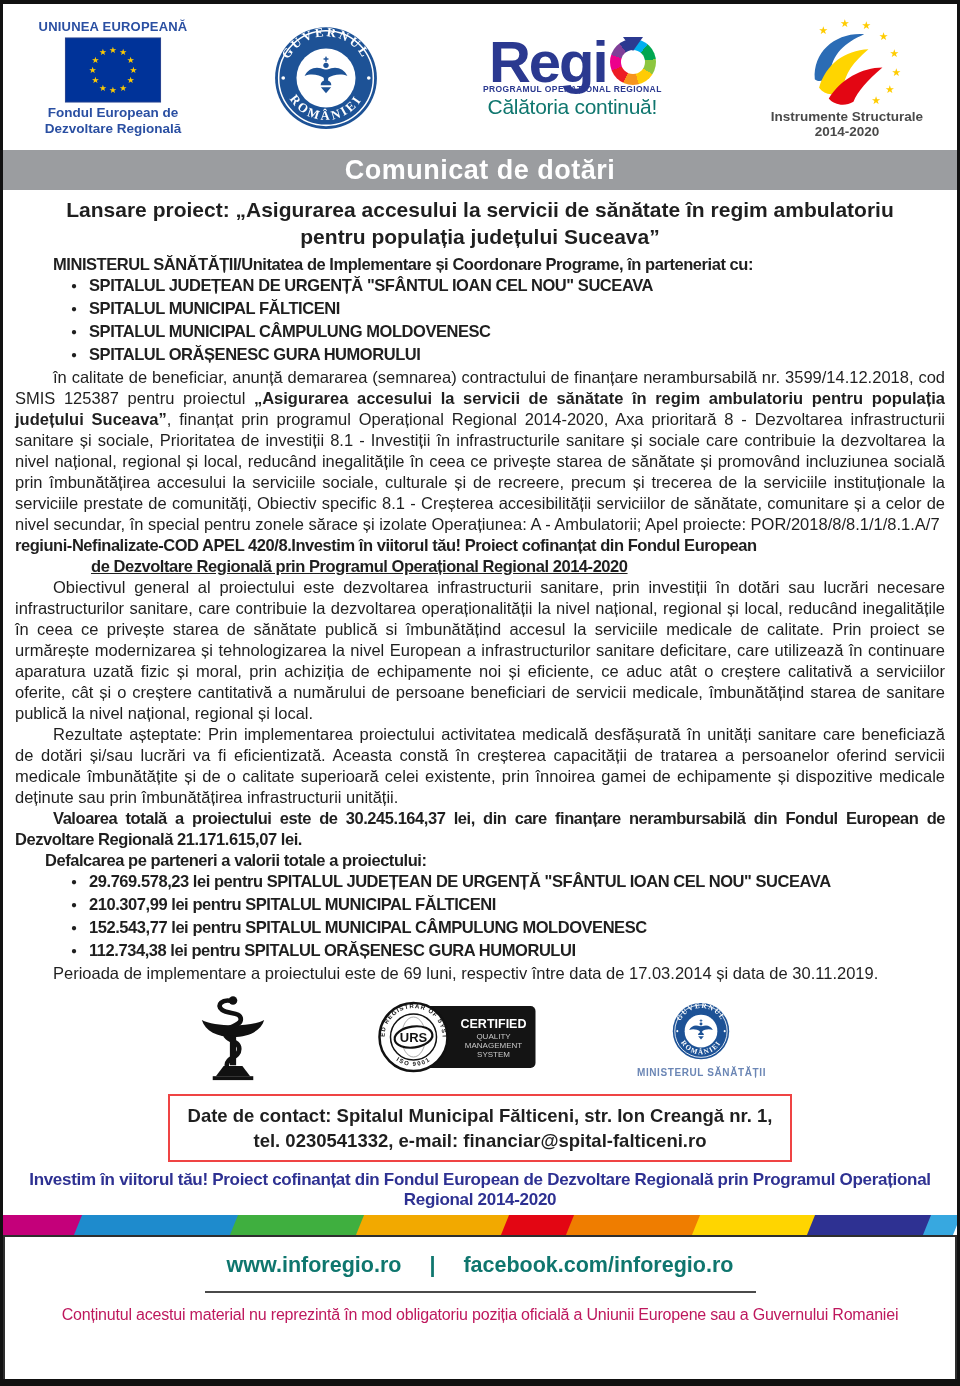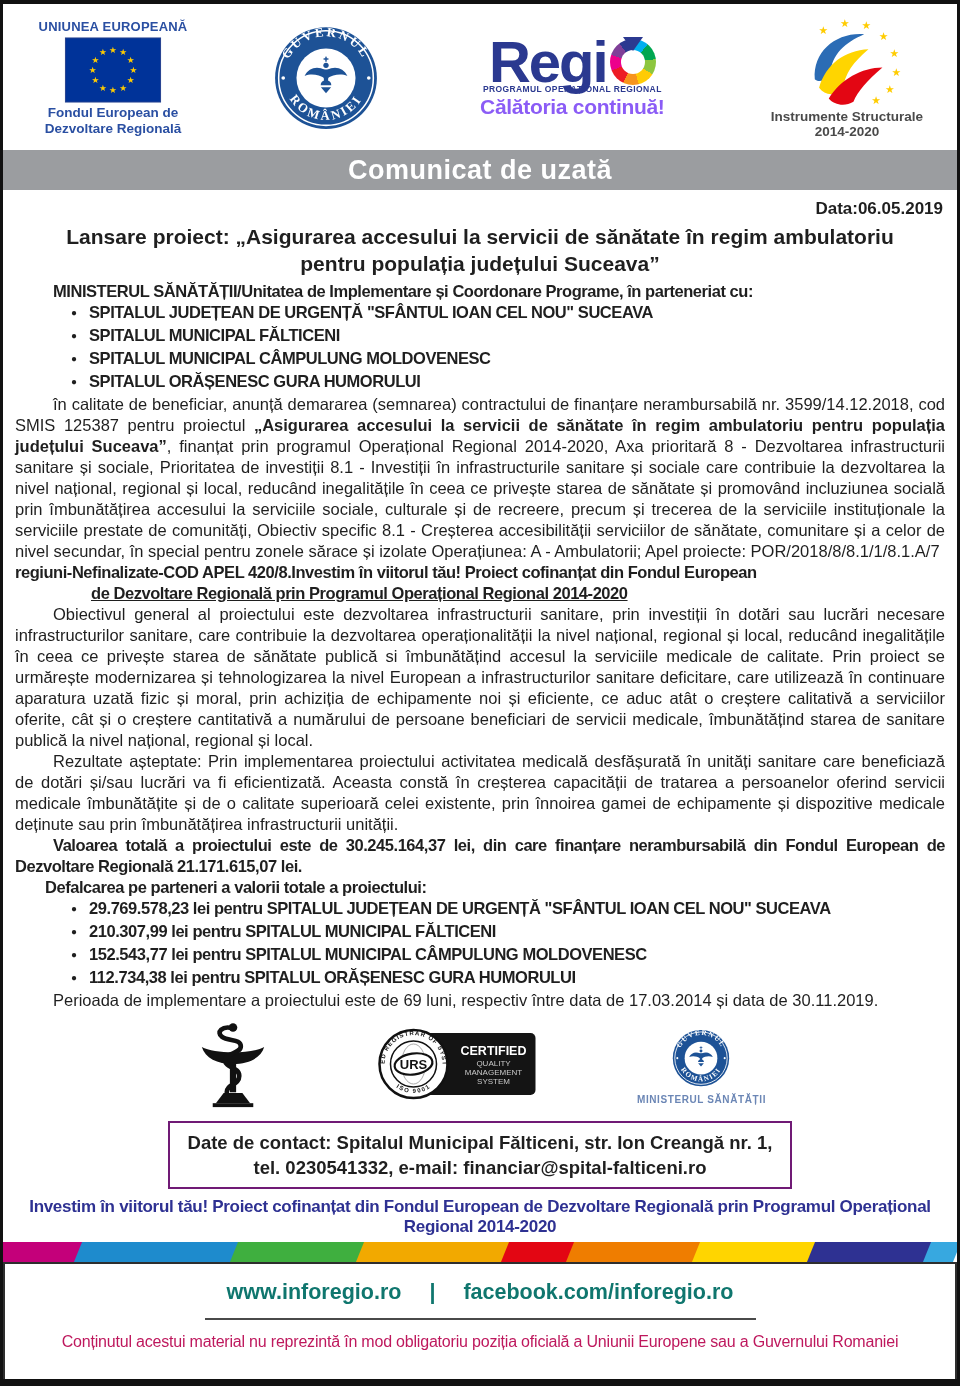--- a/index.html
+++ b/index.html
@@ -23,21 +23,21 @@
     display:flex;align-items:flex-end;justify-content:center;letter-spacing:-2px;}
   .wheel{position:relative;display:inline-block;width:46px;height:46px;border-radius:50%;
     margin:0 0 2px 3px;
     background:conic-gradient(#00aeef 0 11%,#00a651 11% 23%,#8dc63f 23% 34%,#ffcb05 34% 46%,
       #f7941d 46% 57%,#ed1c24 57% 69%,#ec008c 69% 80%,#7f3f98 80% 90%,#2b3990 90% 100%);}
   .wheel::after{content:"";position:absolute;inset:11px;background:#fff;border-radius:50%;}
   .notch{position:absolute;top:-2px;left:50%;transform:translateX(-50%);width:0;height:0;
     border-left:10px solid transparent;border-right:10px solid transparent;
     border-top:14px solid #2b3990;z-index:2;}
   .regio-sub{font-size:8.5px;font-weight:bold;color:#2b3990;letter-spacing:.4px;margin-top:-3px;}
-  .regio-tag{font-size:21px;font-weight:bold;color:#8b5cf6;margin-top:1px;letter-spacing:-.3px;}
+  .regio-tag{font-size:21px;font-weight:normal;color:#0f766e;margin-top:1px;letter-spacing:-.3px;}
   .is-block{width:172px;text-align:center;}
   .is-label{font-size:13.5px;font-weight:bold;color:#4a4a4a;line-height:15px;}
   
   .banner{height:40px;display:flex;align-items:center;justify-content:center;
     color:#fff;font-size:27px;font-weight:bold;letter-spacing:.5px;}
   
   .main{padding:4px 12px 0;font-size:16.5px;line-height:21px;}
   .date-line{text-align:right;font-weight:bold;font-size:17px;padding:4px 2px 2px;}
   .doc-title{font-size:21px;line-height:27px;font-weight:bold;text-align:center;margin:2px 18px 4px;}
   .para{margin:0;text-align:justify;}
@@ -46,21 +46,21 @@
   .bullet-item{padding-left:56px;display:flex;align-items:baseline;}
   .bullet-item .dot{font-size:10px;margin-right:12px;flex:0 0 auto;position:relative;top:-2px;}
   .bullet-item .bt{font-weight:700;letter-spacing:-.45px;}
   .tail1{margin:0;}
   .tail2{margin:0;padding-left:76px;text-decoration:underline;}
   
   .logos-row{display:flex;align-items:center;justify-content:center;gap:95px;padding:8px 0 4px;}
   .min-block{text-align:center;}
   .min-label{font-size:10px;font-weight:bold;color:#6b86b5;letter-spacing:.6px;margin-top:2px;}
   
-  .contact-box{width:624px;margin:6px auto 4px;border:2px solid #701a75;padding:7px 10px;
+  .contact-box{width:624px;margin:6px auto 4px;border:2px solid #ef4444;padding:7px 10px;
     text-align:center;font-weight:bold;font-size:18.5px;line-height:25px;}
   
   .investim{text-align:center;color:#2e3192;font-weight:bold;font-size:17px;
     letter-spacing:-.3px;padding:4px 4px 5px;}
   .rainbow{height:20px;display:flex;overflow:hidden;}
   .rainbow span{height:100%;transform:skewX(-22deg);margin-left:-6px;}
   .rainbow span:first-child{margin-left:-10px;}
   
   .footer-box{border:2px solid #2e2e2e;border-bottom:none;margin-top:0;flex:1;}
   .links-row{display:flex;align-items:center;justify-content:center;gap:28px;
@@ -152,24 +152,23 @@
         </g>
         <path d="M30,58 C28,32 50,14 76,16 C58,24 46,34 44,54 C39,60 33,61 30,58 Z" fill="#2b6cb5"></path>
         <path d="M34,66 C40,44 58,31 80,30 C66,42 58,52 56,68 C48,74 39,73 34,66 Z" fill="#ffd500"></path>
         <path d="M43,76 C54,58 74,47 93,47 C79,59 70,69 66,79 C58,84 48,82 43,76 Z" fill="#e30613"></path>
       </svg>
       <div class="is-label">Instrumente Structurale</div>
       <div class="is-label">2014-2020</div>
     </div>
   </div>
 
-  <div class="banner" style="background: rgb(155, 157, 160);">Comunicat de uzată</div>
+  <div class="banner" style="background: rgb(155, 157, 160);">Comunicat de dotări</div>
 
   <div class="main">
-    <div class="date-line">Data:06.05.2019</div>
     <div class="doc-title">Lansare proiect: „Asigurarea accesului la servicii de sănătate în regim ambulatoriu pentru populația județului Suceava”</div>
 
     <p class="para indent cb">MINISTERUL SĂNĂTĂȚII/Unitatea de Implementare și Coordonare Programe, în parteneriat cu:</p>
 
     <div>
       <div class="bullet-item">
         <span class="dot">●</span>
         <span class="bt">SPITALUL JUDEȚEAN DE URGENȚĂ "SFÂNTUL IOAN CEL NOU" SUCEAVA</span>
         </div>
       <div class="bullet-item">

